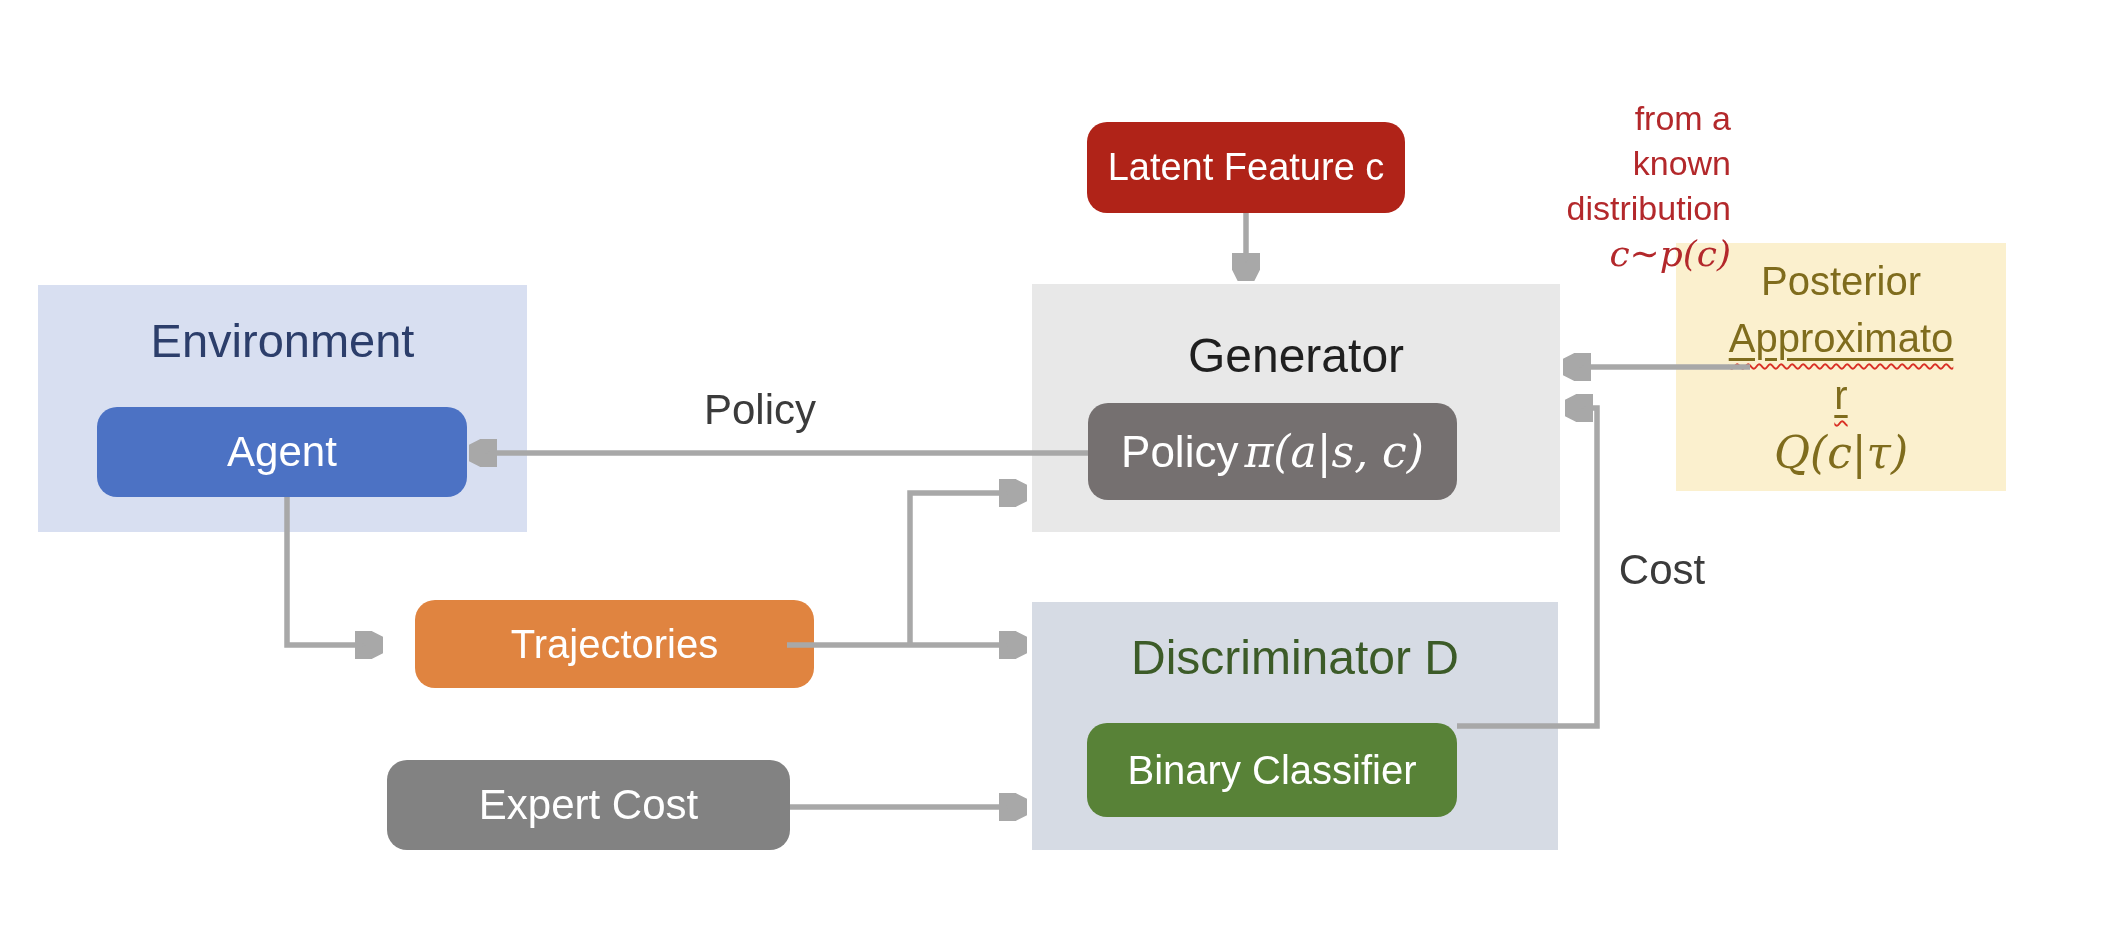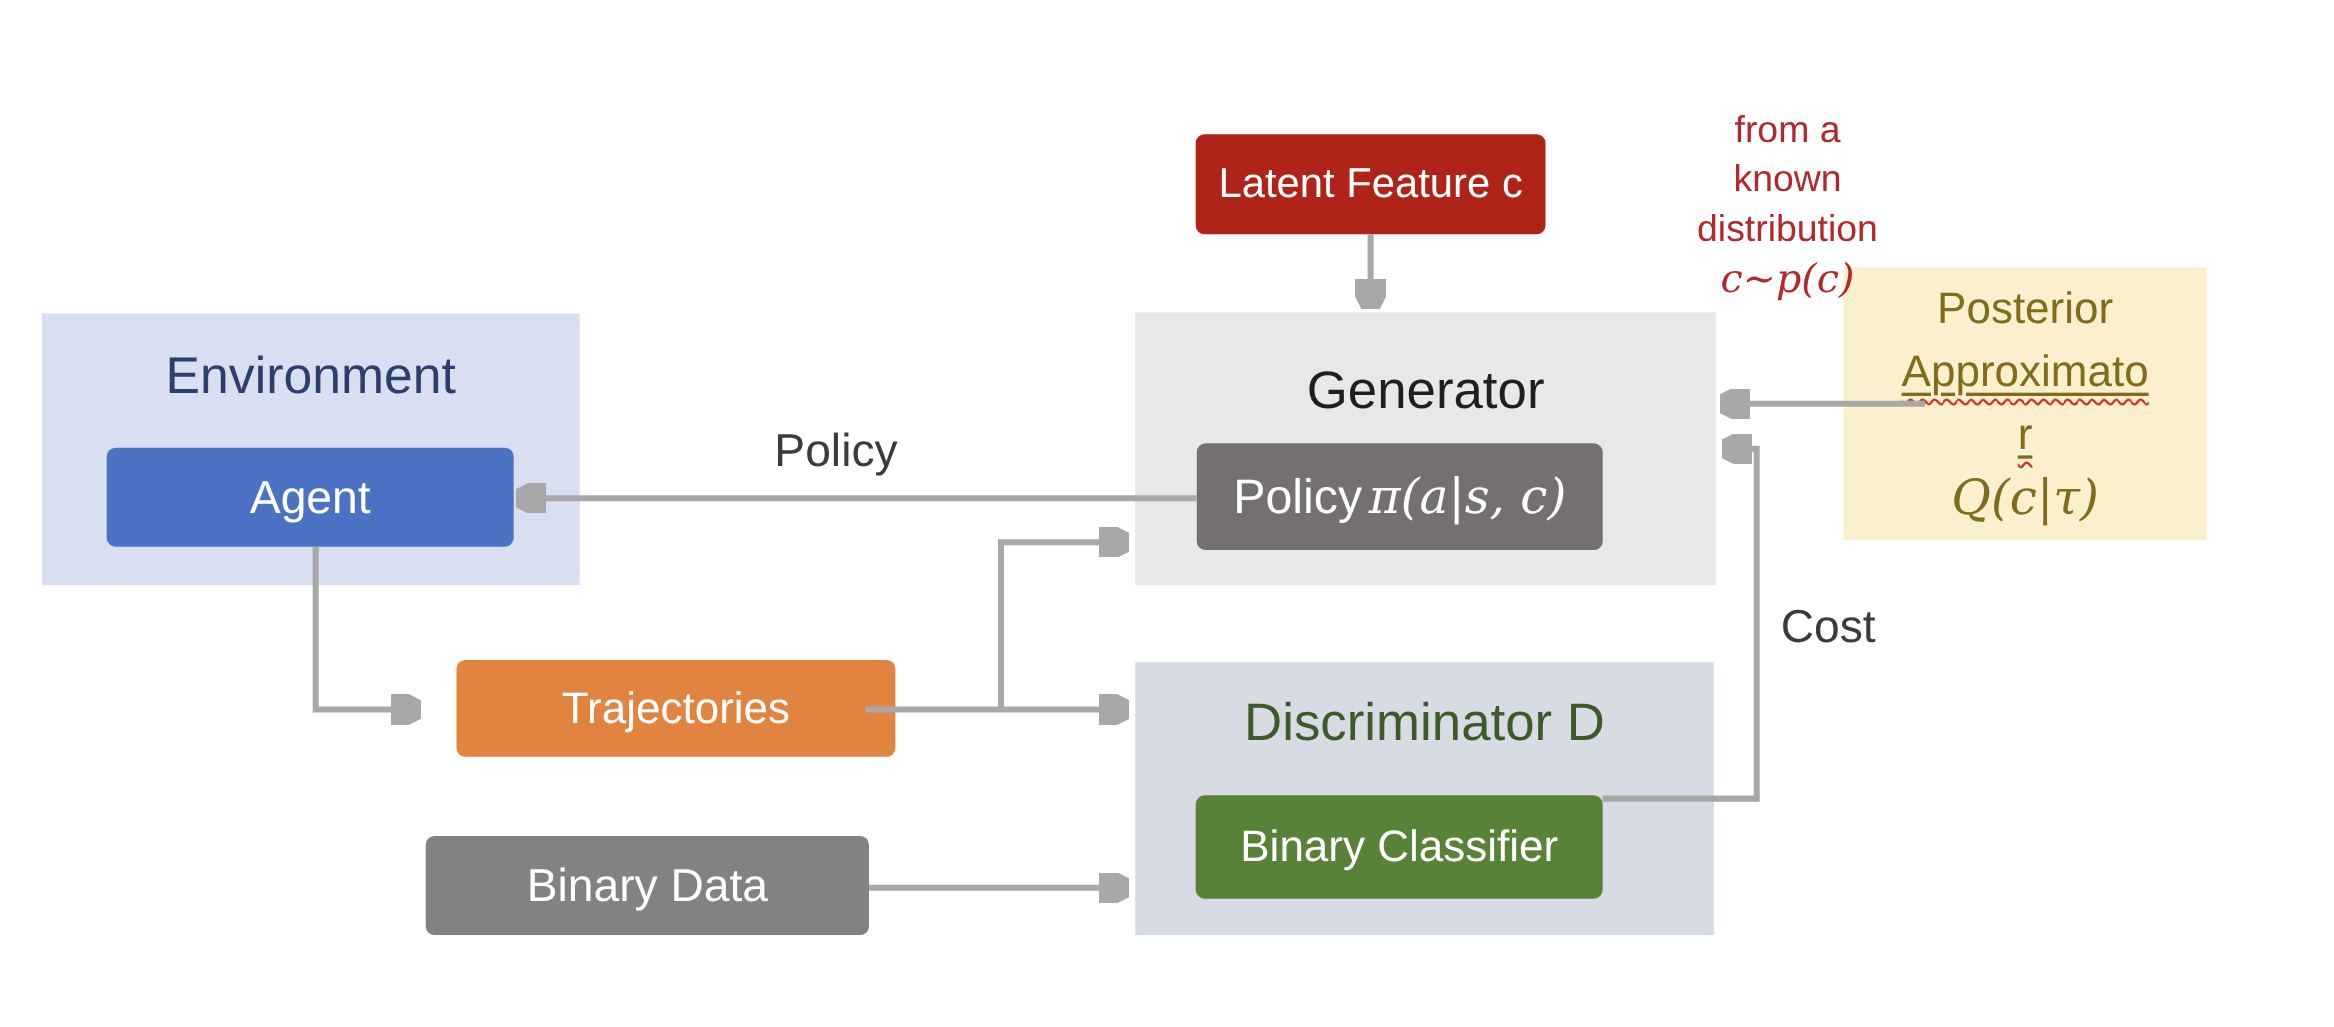--- a/index.html
+++ b/index.html
@@ -4,21 +4,21 @@
 <style>
   html,body{margin:0;padding:0;background:#ffffff;}
   .canvas{
     position:relative;width:2122px;height:934px;background:#ffffff;
     overflow:hidden;font-family:"Liberation Sans",sans-serif;
   }
   .panel{position:absolute;}
   .panel-title{position:absolute;left:0;right:0;top:28px;text-align:center;font-size:48px;white-space:nowrap;}
   .chip{
     position:absolute;display:flex;align-items:center;justify-content:center;
-    color:#ffffff;border-radius:8px;white-space:nowrap;
+    color:#ffffff;border-radius:20px;white-space:nowrap;
   }
   
   .env{left:38px;top:285px;width:489px;height:247px;background:var(--env-bg,#D8DFF1);}
   .env .panel-title{color:var(--env-text,#2C3E6B);font-size:47px;}
   .gen{left:1032px;top:284px;width:528px;height:248px;background:var(--gen-bg,#E8E8E8);}
   .gen .panel-title{color:var(--gen-text,#1F1F1F);margin-top:16px;}
   .disc{left:1032px;top:602px;width:526px;height:248px;background:var(--disc-bg,#D6DBE4);}
   .disc .panel-title{color:var(--disc-text,#3C5B28);}
   .posterior{
     left:1676px;top:243px;width:330px;height:248px;background:var(--posterior-bg,#FBF0CE);
@@ -31,21 +31,21 @@
   .classifier{left:55px;top:121px;width:370px;height:94px;font-size:40px;background:var(--classifier-bg,#588237);}
   .latent{left:1087px;top:122px;width:318px;height:91px;font-size:38px;background:var(--latent-bg,#B02318);}
   .traj{left:388px;top:600px;width:399px;height:88px;font-size:40px;background:var(--traj-bg,#E08440);margin-left:27px;}
   .expert{left:387px;top:760px;width:403px;height:90px;font-size:42px;background:var(--expert-bg,#828282);}
   
   .math{font-family:"DejaVu Serif","Liberation Serif",serif;font-style:italic;}
   .policy-math{margin-left:6px;}
   .posterior .math{font-size:44px;}
   
   .note{
-    position:absolute;left:1519px;top:96px;width:212px;text-align:center;
+    position:absolute;left:1519px;top:96px;width:212px;text-align:right;
     color:var(--note-red,#B3282B);font-size:34px;line-height:45px;
   }
   .note .math{font-size:36px;}
   
   .u-link{text-decoration:underline;text-decoration-thickness:3px;text-underline-offset:6px;}
   .u-squiggle{text-decoration:underline wavy var(--squiggle,#D93025);text-decoration-thickness:2px;text-underline-offset:11px;}
   
   .edge-label{position:absolute;color:var(--edge-label,#3B3B3B);font-size:42px;z-index:6;}
   .policy-label{left:660px;top:386px;width:200px;text-align:center;}
   .cost-label{left:1602px;top:546px;width:120px;text-align:center;}
@@ -89,21 +89,21 @@
 
   <div class="chip latent">
     <span>Latent Feature c</span>
   </div>
 
   <div class="chip traj">
     <span>Trajectories</span>
   </div>
 
   <div class="chip expert">
-    <span>Binary Data</span>
+    <span>Expert Cost</span>
   </div>
 
   <div class="note">
     <div>from a</div>
     <div>known</div>
     <div>distribution</div>
     <div class="math">c∼p(c)</div>
   </div>
 
   <div class="edge-label policy-label">Policy</div>

